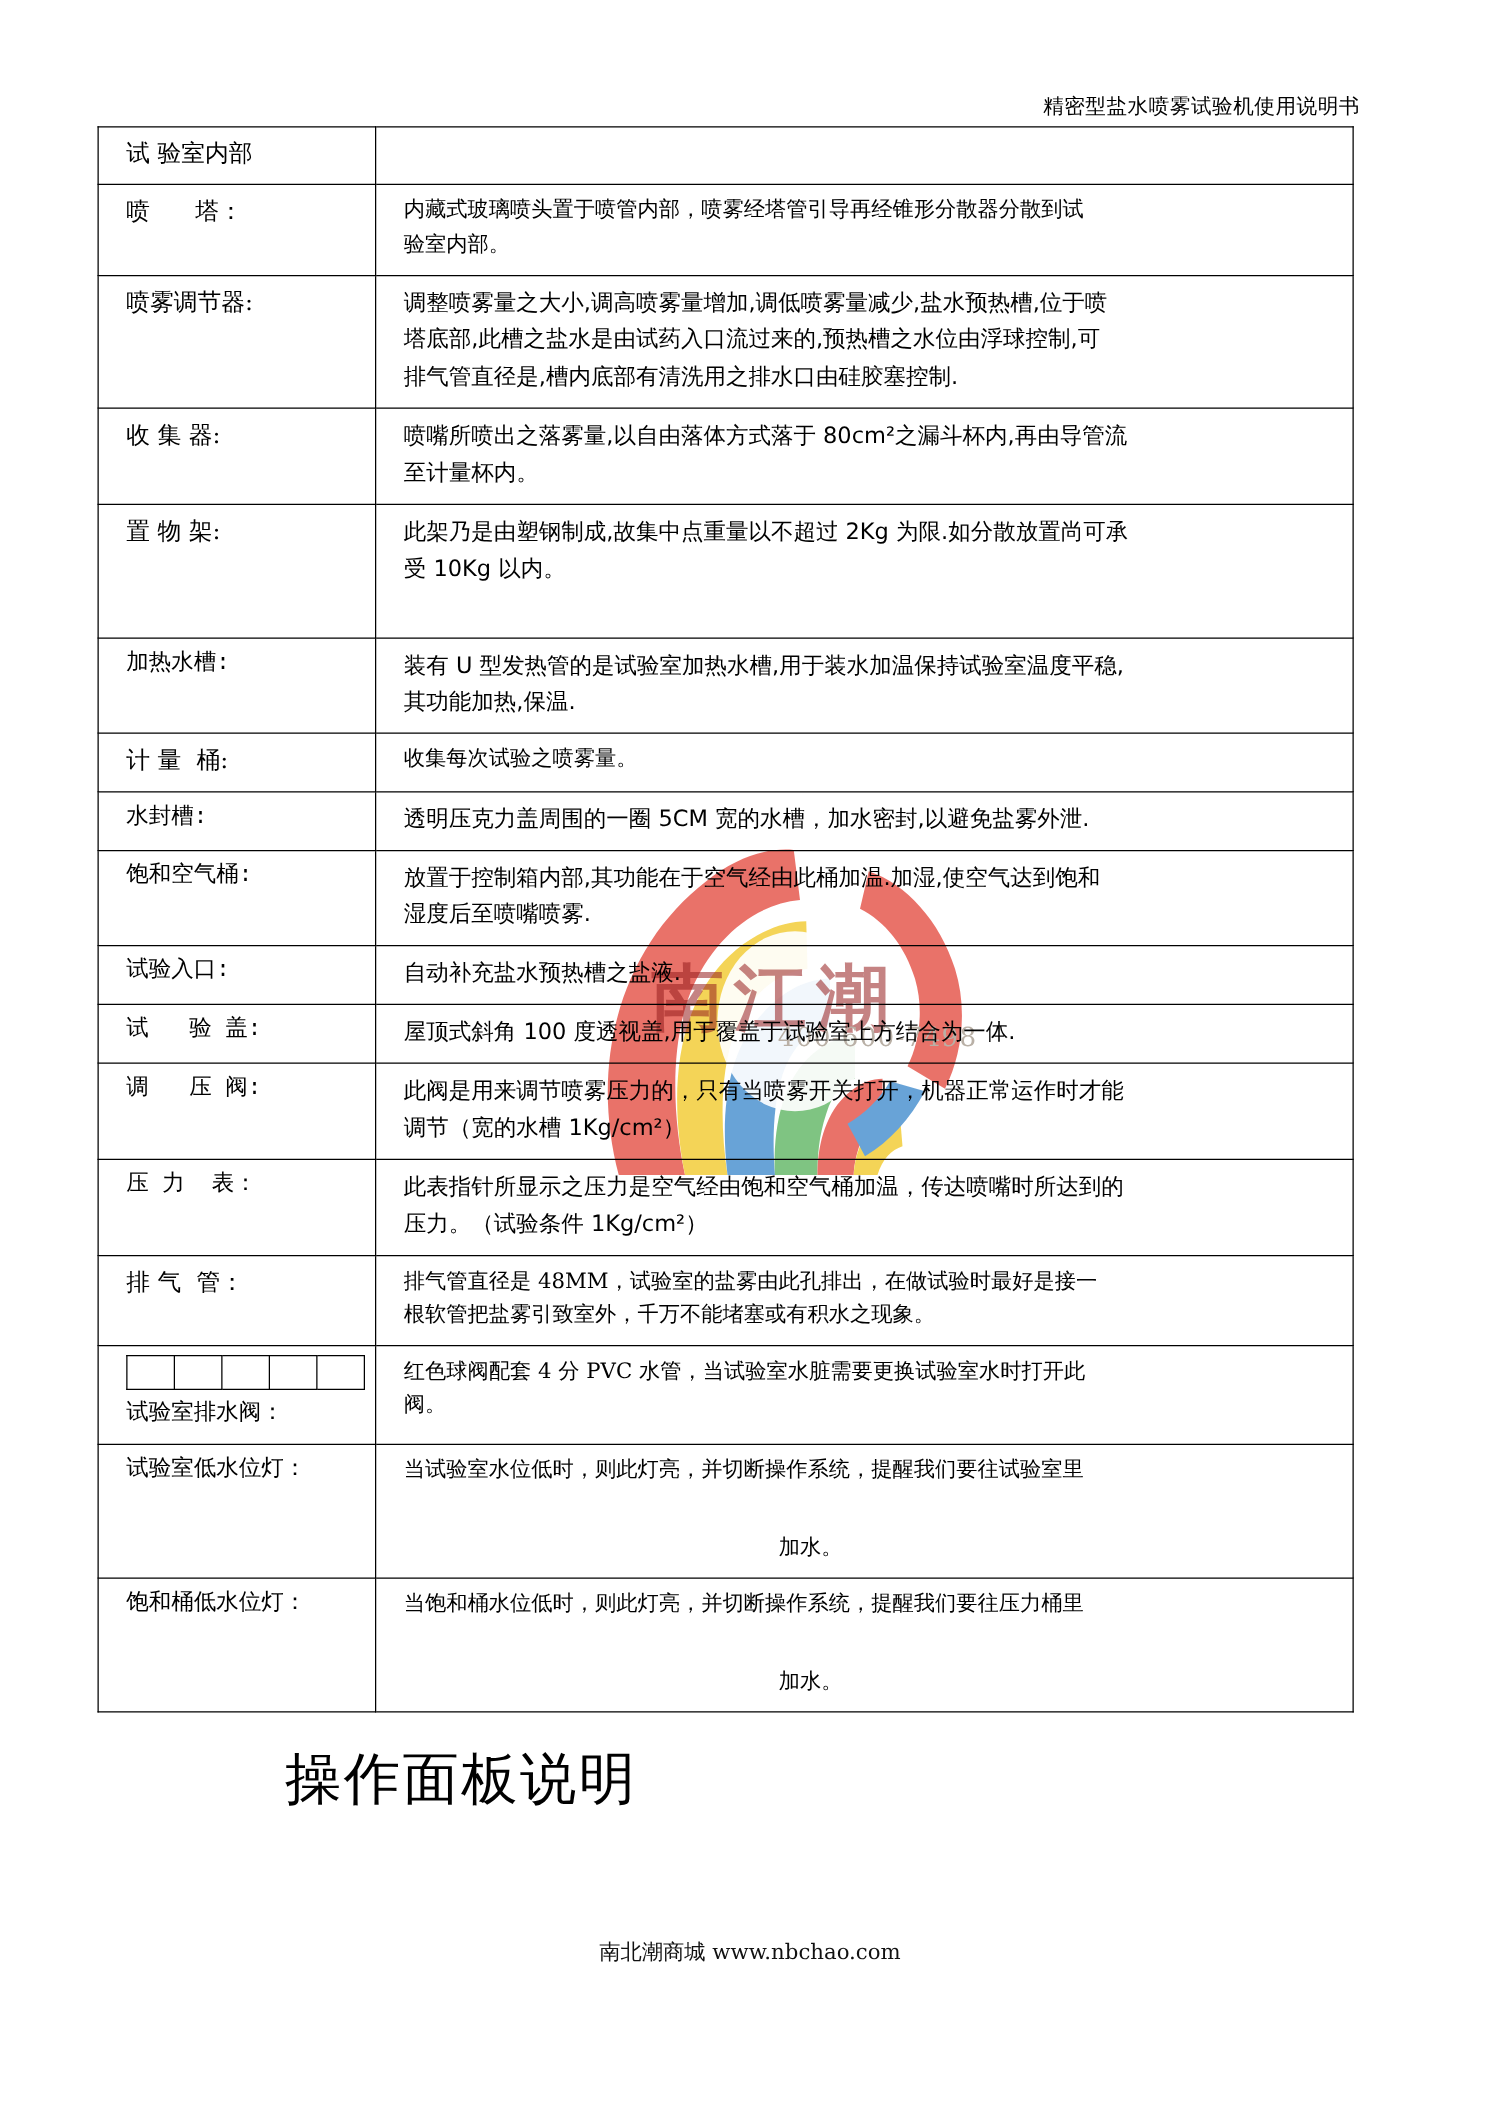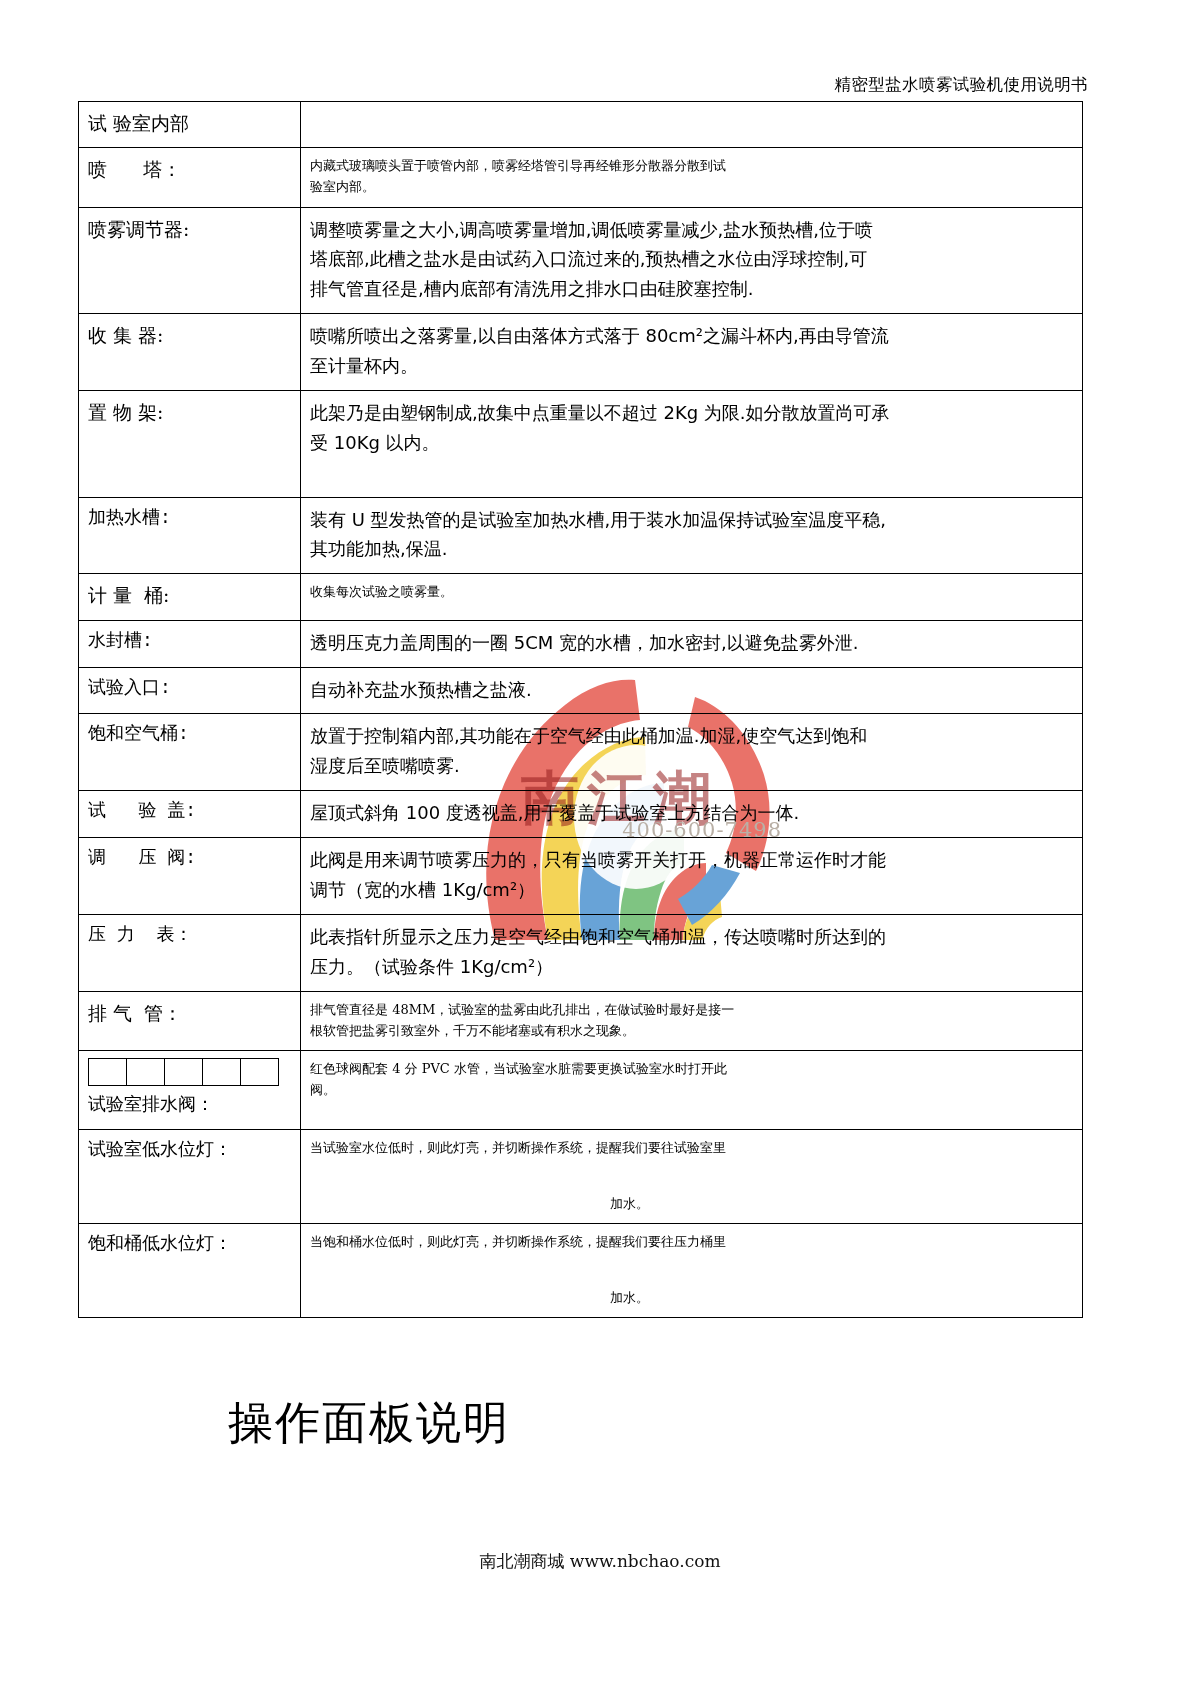--- a/index.html
+++ b/index.html
@@ -72,40 +72,40 @@
     position: absolute;
     left: 78px;
     top: 101px;
     width: 1004px;
     border-collapse: collapse;
     table-layout: fixed;
   }
   .spec-table td {
     border: 1.2px solid #000;
     vertical-align: top;
-    padding: 7px 9px 9px 9px;
+    padding: 7px 9px 9px 22px;
   }
   .col-label { width: 222px; }
   .col-desc  { width: 782px; }
 
   .lbl {
     font-family: "DejaVu Serif", "Liberation Serif", serif;
     font-size: 19px;
     line-height: 1.55;
     white-space: pre;
   }
   .lbl-sans {
     font-family: Liberation Mono, monospace;
     font-size: 18px;
     line-height: 1.55;
     white-space: pre;
   }
   .desc {
     font-family: "DejaVu Serif", "Liberation Serif", serif;
-    font-size: 13px;
+    font-size: 17px;
     line-height: 1.62;
   }
   .desc-sans {
     font-family: "DejaVu Sans", "Liberation Sans", sans-serif;
     font-size: 18px;
     line-height: 1.66;
   }
   .desc .l2, .desc-sans .l2 { display: block; }
   .desc .pad, .desc-sans .pad { display:block; padding-left: 300px; margin-top: 35px; }
 
@@ -264,37 +264,37 @@
         </td>
         <td>
           <div class="desc-sans">
             <span class="l2">透明压克力盖周围的一圈 5CM 宽的水槽，加水密封,以避免盐雾外泄.</span>
           </div>
         </td>
       </tr>
 
       <tr>
         <td>
-          <div class="lbl-sans">试验入口:</div>
-        </td>
-        <td>
-          <div class="desc-sans">
-            <span class="l2">自动补充盐水预热槽之盐液.</span>
-          </div>
-        </td>
-      </tr>
-
-      <tr>
-        <td>
           <div class="lbl-sans">饱和空气桶:</div>
         </td>
         <td>
           <div class="desc-sans">
             <span class="l2">放置于控制箱内部,其功能在于空气经由此桶加温.加湿,使空气达到饱和</span>
             <span class="l2">湿度后至喷嘴喷雾.</span>
+          </div>
+        </td>
+      </tr>
+
+      <tr>
+        <td>
+          <div class="lbl-sans">试验入口:</div>
+        </td>
+        <td>
+          <div class="desc-sans">
+            <span class="l2">自动补充盐水预热槽之盐液.</span>
           </div>
         </td>
       </tr>
 
       <tr>
         <td>
           <div class="lbl-sans">试   验 盖:</div>
         </td>
         <td>
           <div class="desc-sans">

